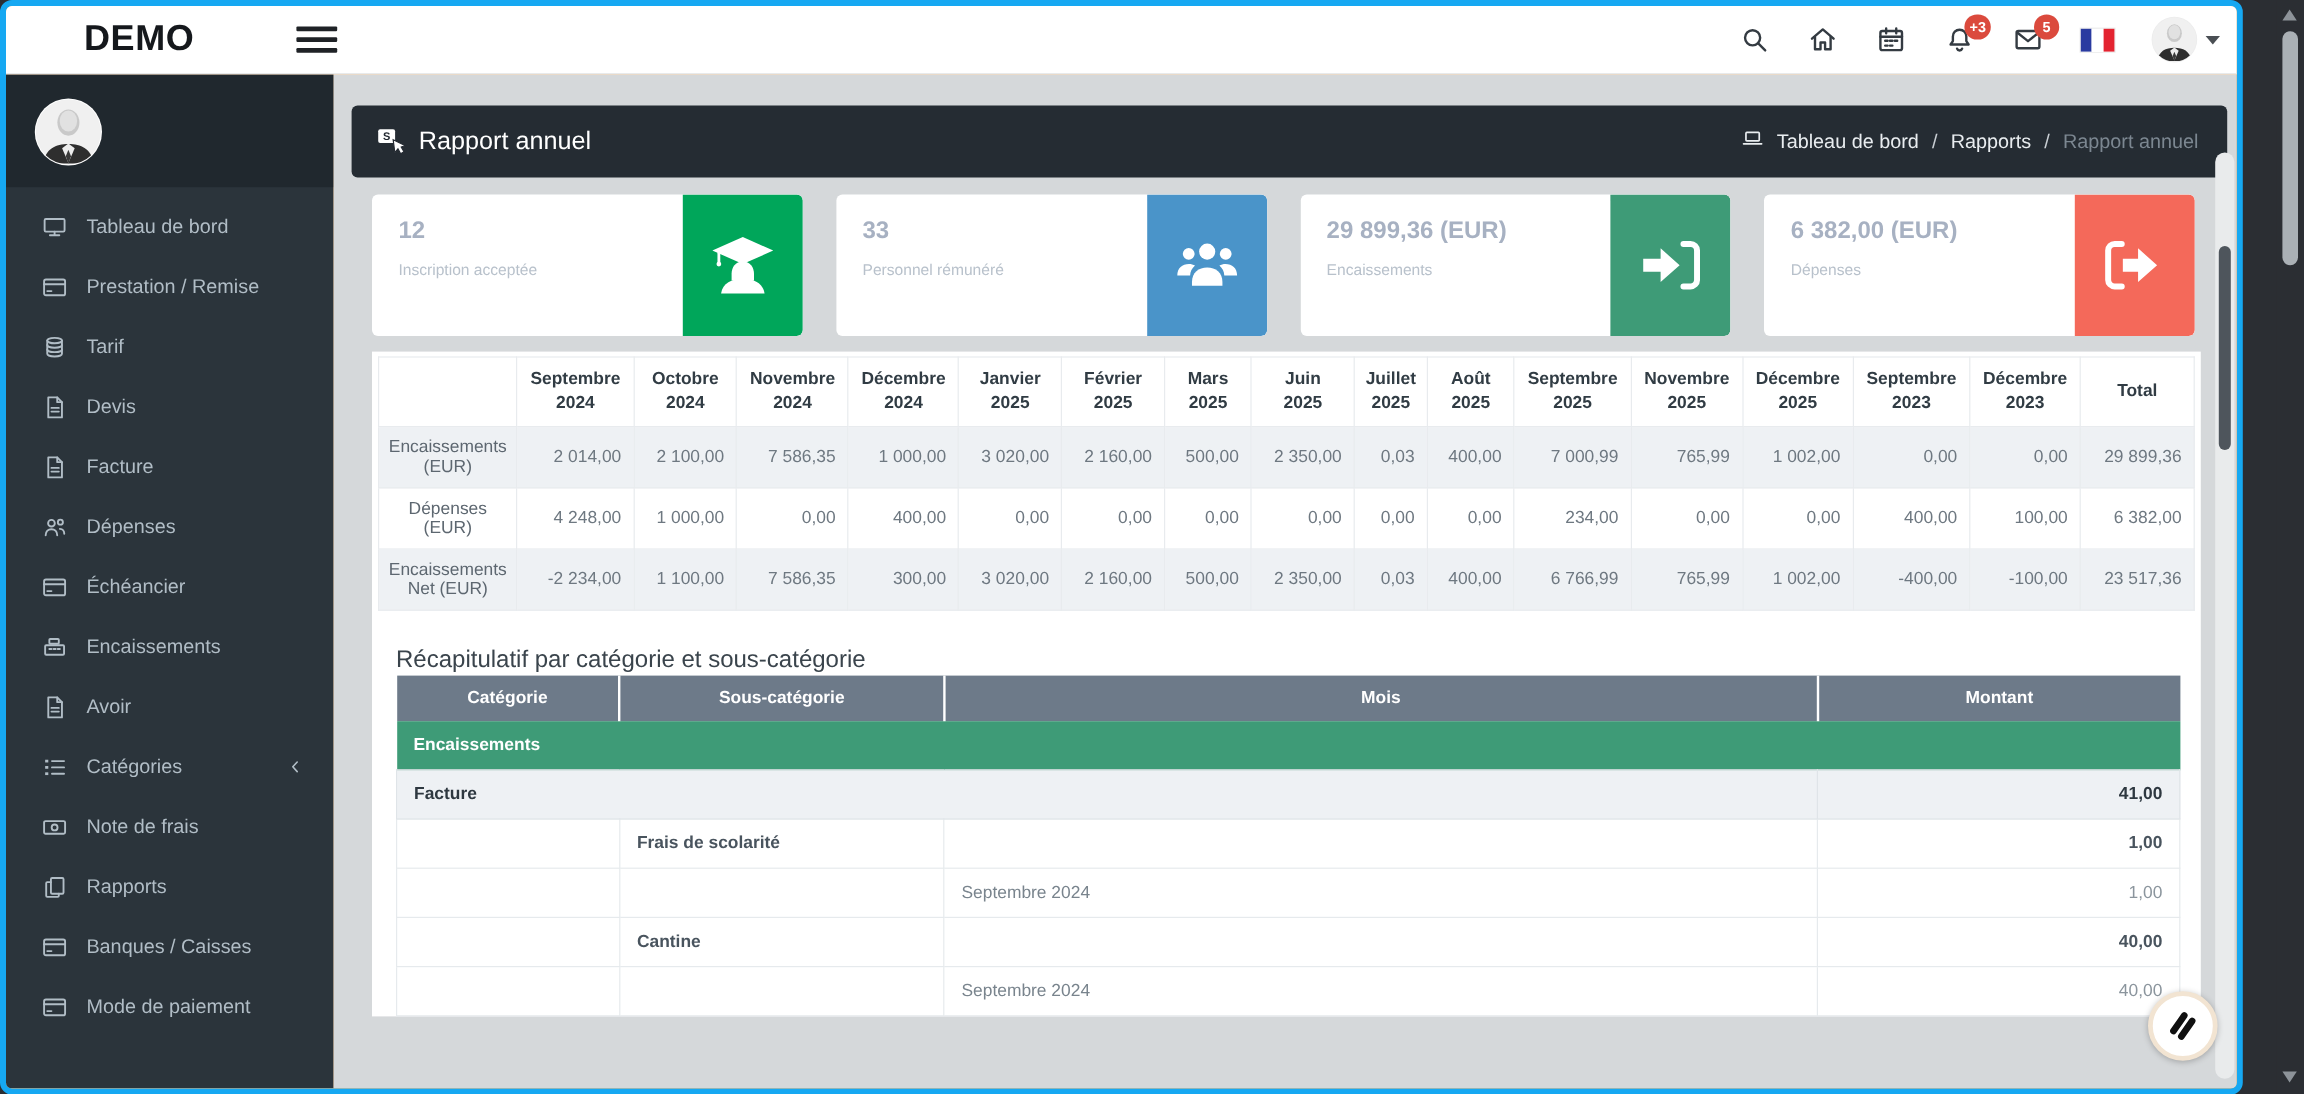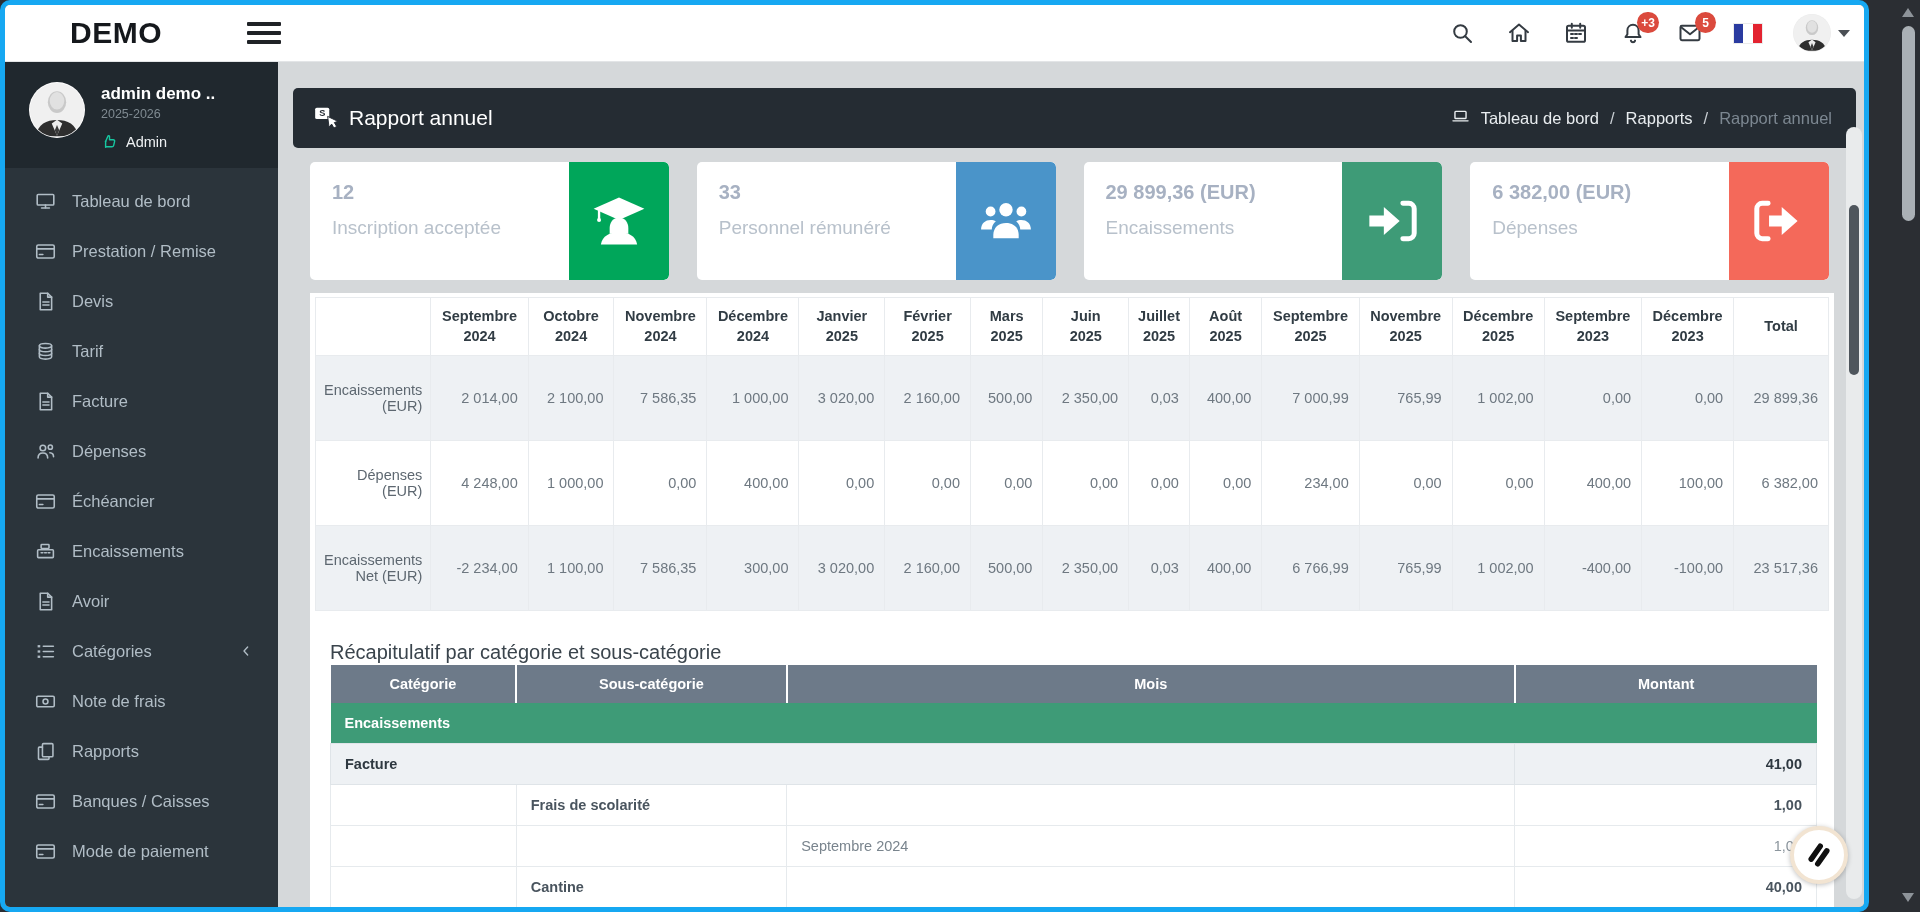--- a/index.html
+++ b/index.html
@@ -65,32 +65,32 @@
   .ch-title .ti { width:26px; height:26px; margin-right:10px; }
   .breadcrumb { margin-left:auto; display:flex; align-items:center; gap:11px; font-size:16.5px; color:#e9edf0; }
   .breadcrumb .bc-ic svg { width:19px; height:19px; stroke:#e9edf0; stroke-width:1.8; fill:none; stroke-linecap:round; stroke-linejoin:round; }
   .breadcrumb .sep { color:#c9cfd4; }
   .breadcrumb .bc-item { cursor:pointer; }
   .breadcrumb .bc-item.last { color:#7c8791; cursor:default; }
 
   .cards { margin:14px 35px 0 32px; display:flex; gap:28px; }
   .card { flex:1; height:118px; background:#fff; border-radius:5px; position:relative; overflow:hidden; }
   .card-value { margin:19px 0 0 22px; font-size:20px; font-weight:bold; color:#a7b1c2; }
-  .card-label { margin:13px 0 0 22px; font-size:19px; color:#b8c1cb; }
+  .card-label { margin:13px 0 0 22px; font-size:13px; color:#b8c1cb; }
   .card-icon { position:absolute; top:0; right:0; bottom:0; width:100px;
     display:flex; align-items:center; justify-content:center; border-radius:0 5px 5px 0; }
   .card-icon svg { width:58px; height:58px; fill:#ffffff; }
 
   .panel { margin:13px 30px 0 32px; background:#ffffff; padding:4px 5px 0 5px; flex:1; }
 
   table.t1 { width:100%; border-collapse:collapse; table-layout:auto; }
   .t1 th, .t1 td { border:1px solid #e8ebee; white-space:nowrap; }
   .t1 th { font-size:14.5px; font-weight:bold; color:#313c44; text-align:center; padding:9px 6px; line-height:1.35; background:#fff; }
   .t1 td { font-size:14.5px; color:#6e7881; text-align:right; padding:10px 10px; }
-  .t1 td.rowlabel { text-align:right; color:#5d6770; white-space:normal; padding:26px 8px; width:92px; }
+  .t1 td.rowlabel { text-align:center; color:#5d6770; white-space:normal; padding:9px 8px; width:92px; }
   .t1 tr.striped td { background:#eef1f4; }
 
   .recap-heading { margin:30px 6px 1px 15px; font-size:20px; font-weight:400; color:#3a444c; }
 
   table.t2 { margin:0 12px 0 15px; width:calc(100% - 27px); border-collapse:collapse; }
   .t2 th { background:#6d7a89; color:#ffffff; font-size:14.5px; font-weight:bold; text-align:center;
     padding:11px 8px; border-right:2px solid #ffffff; }
   .t2 th:last-child { border-right:none; }
   .t2 td { font-size:14.5px; padding:12px 14px; border:1px solid #e6eaed; }
   .t2 tr.r-section td { background:#3e9b77; color:#ffffff; font-weight:bold; border:none; }
@@ -199,31 +199,20 @@
             <circle cx="32" cy="32" r="31" fill="#f0f0f0"></circle>
             <g clip-path="url(#avc2)">
               <ellipse cx="32" cy="23" rx="10.5" ry="12.5" fill="#c9c9c9"></ellipse>
               <ellipse cx="32" cy="21.5" rx="8.3" ry="10" fill="#e1e1e1"></ellipse>
               <path d="M8 62c2-14 12-18.5 24-18.5S54 48 56 62z" fill="#2e2e2e"></path>
               <path d="M32 43l-6 4.5 6 14 6-14z" fill="#ececec"></path>
               <path d="M32 49l-2.5 6 2.5 7 2.5-7z" fill="#3a3a3a"></path>
             </g>
             </svg>
         </div>
-        <div class="user-info">
-          <div class="user-name">admin demo ..</div>
-          <div class="user-year">2025-2026</div>
-          <div class="user-role">
-            <svg viewBox="0 0 24 24">
-                <path d="M6.5 11.5V20"></path>
-                <path d="M6.5 12l3.2-7.4c.5-1.2 2.3-.8 2.3.5v4.4h5.3c1.3 0 2.2 1.2 1.9 2.4l-1.3 5.6c-.3 1.2-1.3 2-2.5 2H6.5"></path>
-              </svg>
-            <span>Admin</span>
-          </div>
-        </div>
       </div>
       <div class="menu" id="sidebar-menu">
           <div class="menu-item">
             <span class="mi">
               <svg viewBox="0 0 24 24">
                 <rect x="2.5" y="4" width="19" height="12" rx="1.2"></rect>
                 <path d="M12 16v3.2"></path>
                 <path d="M7.5 19.5h9"></path>
               </svg>
             </span>
@@ -231,41 +220,41 @@
           </div>
           <div class="menu-item">
             <span class="mi">
               <svg viewBox="0 0 24 24">
                 <rect x="2" y="4.5" width="20" height="15" rx="1.8"></rect>
                 <path d="M2 9h20"></path>
                 <path d="M5 15.5h4"></path>
               </svg>
             </span>
             <span class="lbl">Prestation / Remise</span>
-          </div>
-          <div class="menu-item">
-            <span class="mi">
-              <svg viewBox="0 0 24 24">
-                <path d="M6 2.5h8.5L19 7v14.5H6z"></path>
-                <path d="M14.5 2.5V7H19"></path>
-                <path d="M9 12.5h7M9 16h7"></path>
-              </svg>
-            </span>
-            <span class="lbl">Devis</span>
           </div>
           <div class="menu-item">
             <span class="mi">
               <svg viewBox="0 0 24 24">
                 <ellipse cx="12" cy="5.5" rx="7" ry="2.6"></ellipse>
                 <path d="M5 5.5v4.2c0 1.4 3.1 2.6 7 2.6s7-1.2 7-2.6V5.5"></path>
                 <path d="M5 9.7v4.2c0 1.4 3.1 2.6 7 2.6s7-1.2 7-2.6V9.7"></path>
                 <path d="M5 13.9v4.2c0 1.4 3.1 2.6 7 2.6s7-1.2 7-2.6v-4.2"></path>
               </svg>
             </span>
             <span class="lbl">Tarif</span>
+          </div>
+          <div class="menu-item">
+            <span class="mi">
+              <svg viewBox="0 0 24 24">
+                <path d="M6 2.5h8.5L19 7v14.5H6z"></path>
+                <path d="M14.5 2.5V7H19"></path>
+                <path d="M9 12.5h7M9 16h7"></path>
+              </svg>
+            </span>
+            <span class="lbl">Devis</span>
           </div>
           <div class="menu-item">
             <span class="mi">
               <svg viewBox="0 0 24 24">
                 <path d="M6 2.5h8.5L19 7v14.5H6z"></path>
                 <path d="M14.5 2.5V7H19"></path>
                 <path d="M9 12.5h7M9 16h7"></path>
               </svg>
             </span>
             <span class="lbl">Facture</span>

